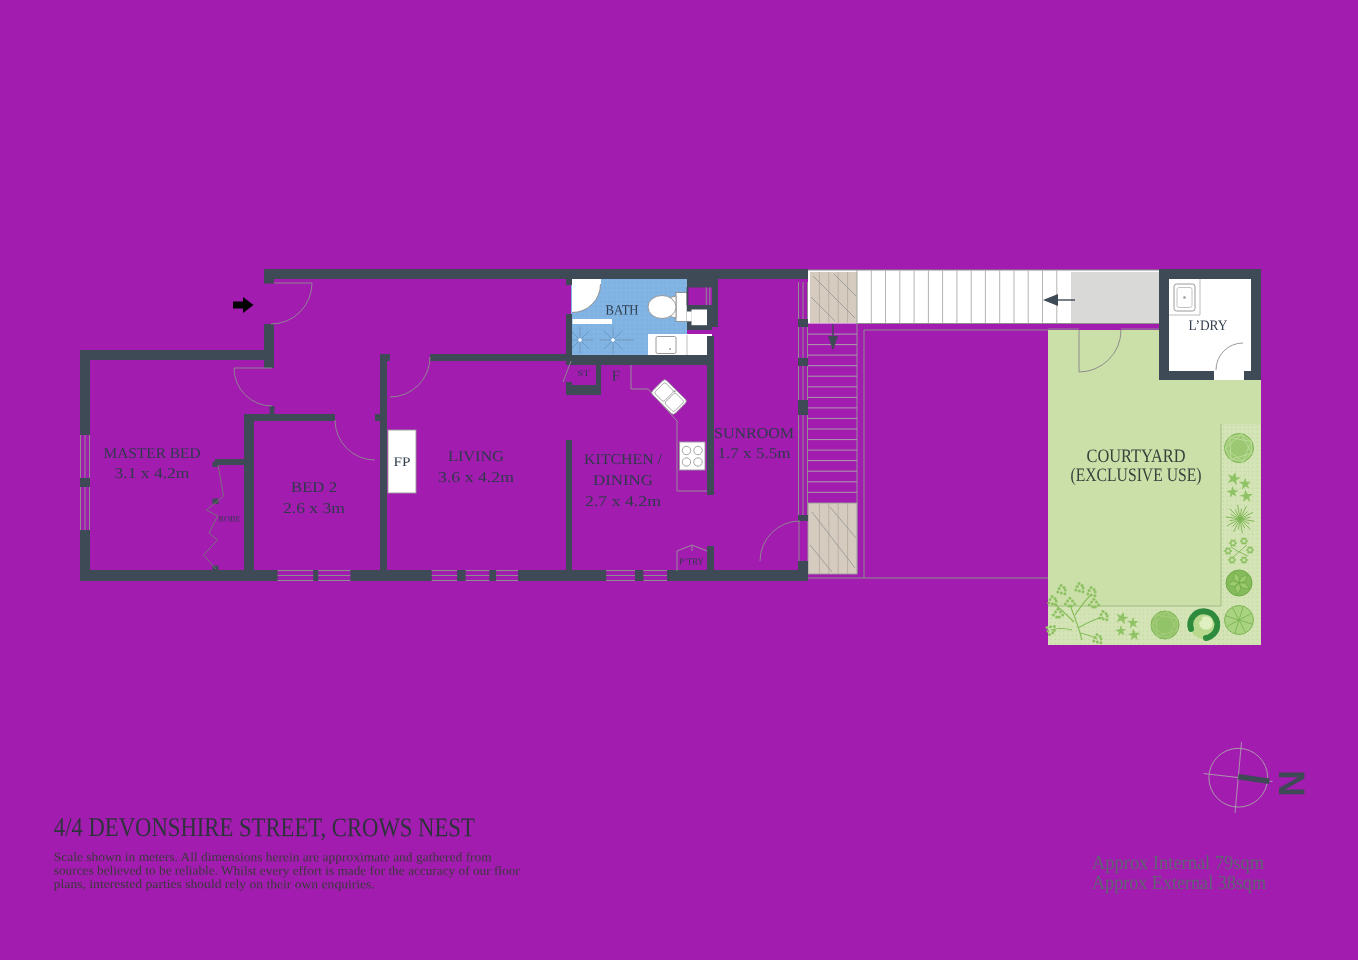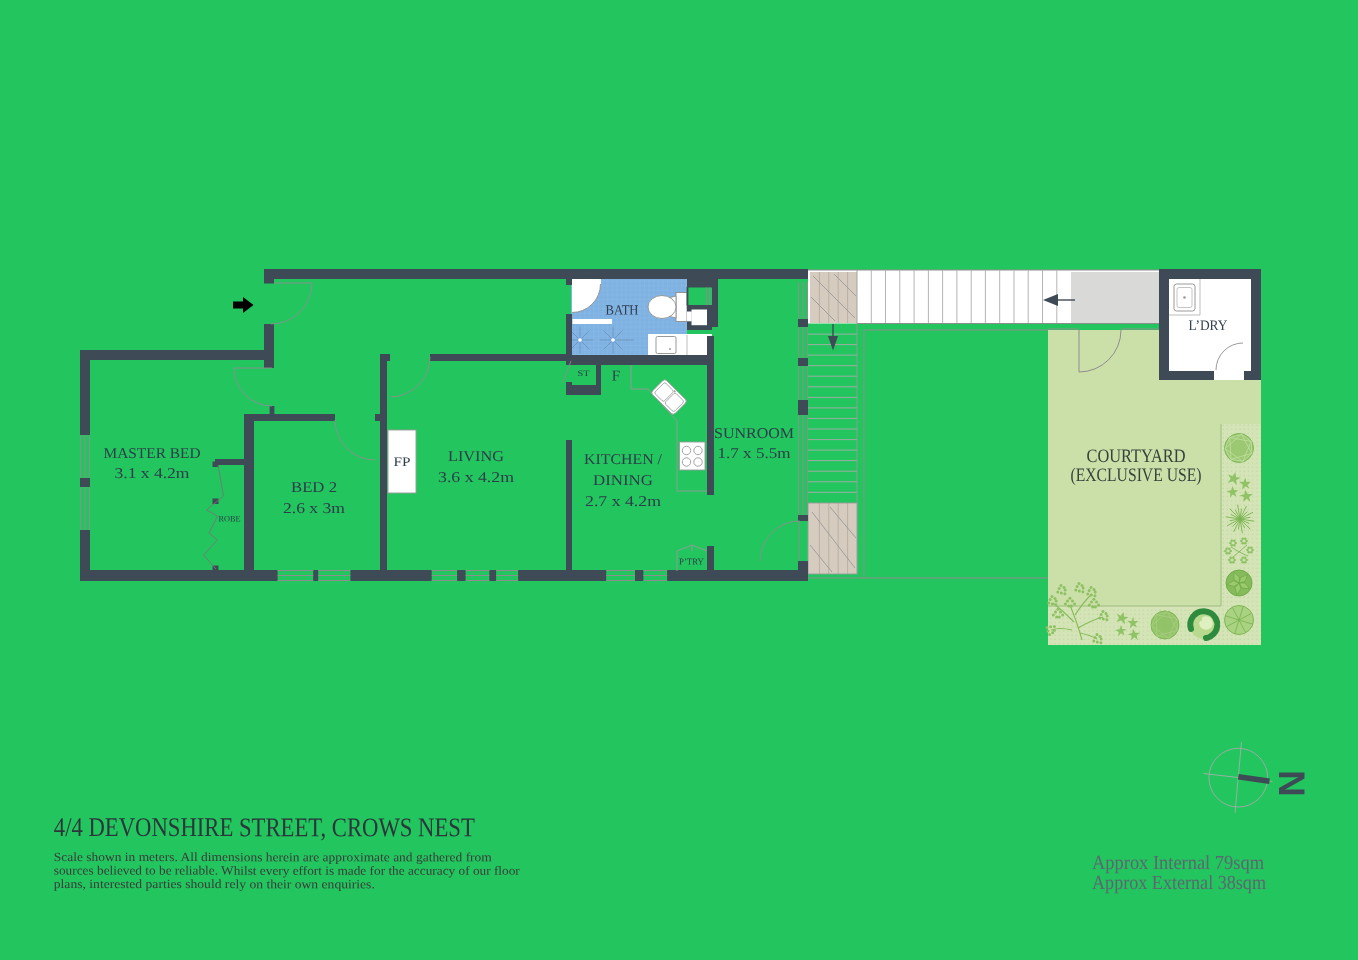--- a/index.html
+++ b/index.html
@@ -1,14 +1,14 @@
 <!DOCTYPE html>
 <html><head><meta charset="utf-8"><style>
 html,body{margin:0;padding:0;background:#ffffff;}
-#c{position:relative;width:1358px;height:960px;background:#22c55e;overflow:hidden;filter:opacity(0.999);}
+#c{position:relative;width:1358px;height:960px;background:#a21caf;overflow:hidden;filter:opacity(0.999);}
 </style></head><body>
 <div id="c">
 <svg width="1358" height="960" viewBox="0 0 1358 960" text-rendering="geometricPrecision" shape-rendering="auto">
 <defs>
 <pattern id="bgrid" width="4.6" height="4.6" patternUnits="userSpaceOnUse">
  <path d="M4.6 0H0V4.6" stroke="#8dbde8" stroke-width="0.7" fill="none"></path>
 </pattern>
 <pattern id="gdots" width="4.2" height="4.2" patternUnits="userSpaceOnUse">
  <circle cx="1" cy="1" r="0.55" fill="#b2ce8e"></circle>
 </pattern>

